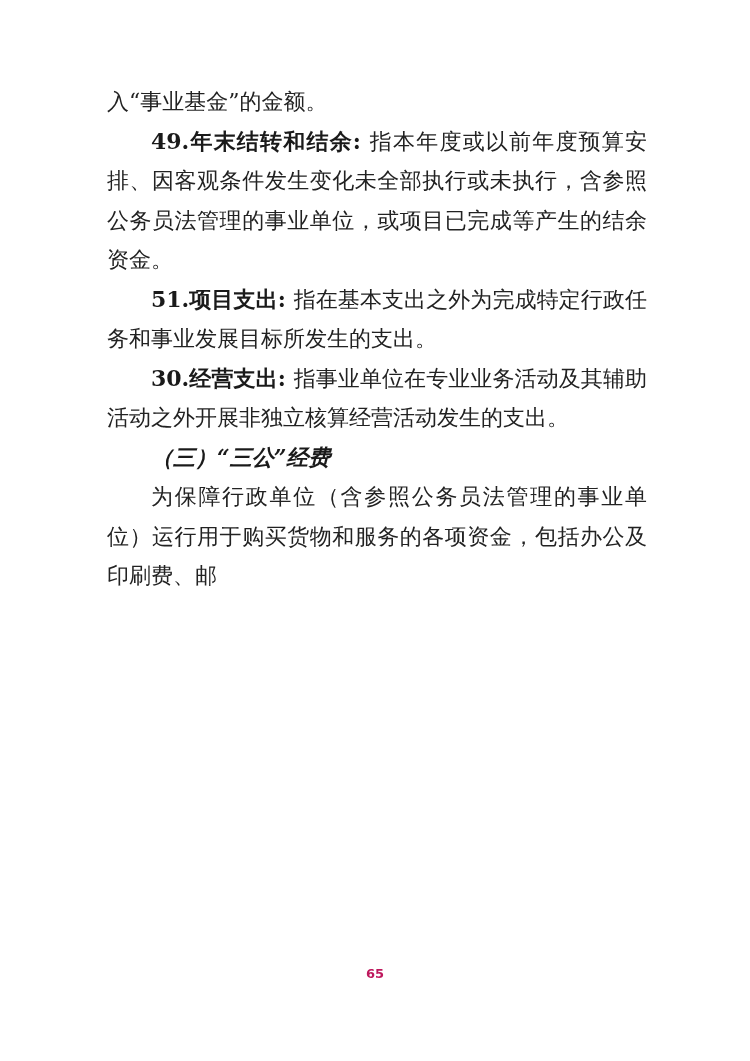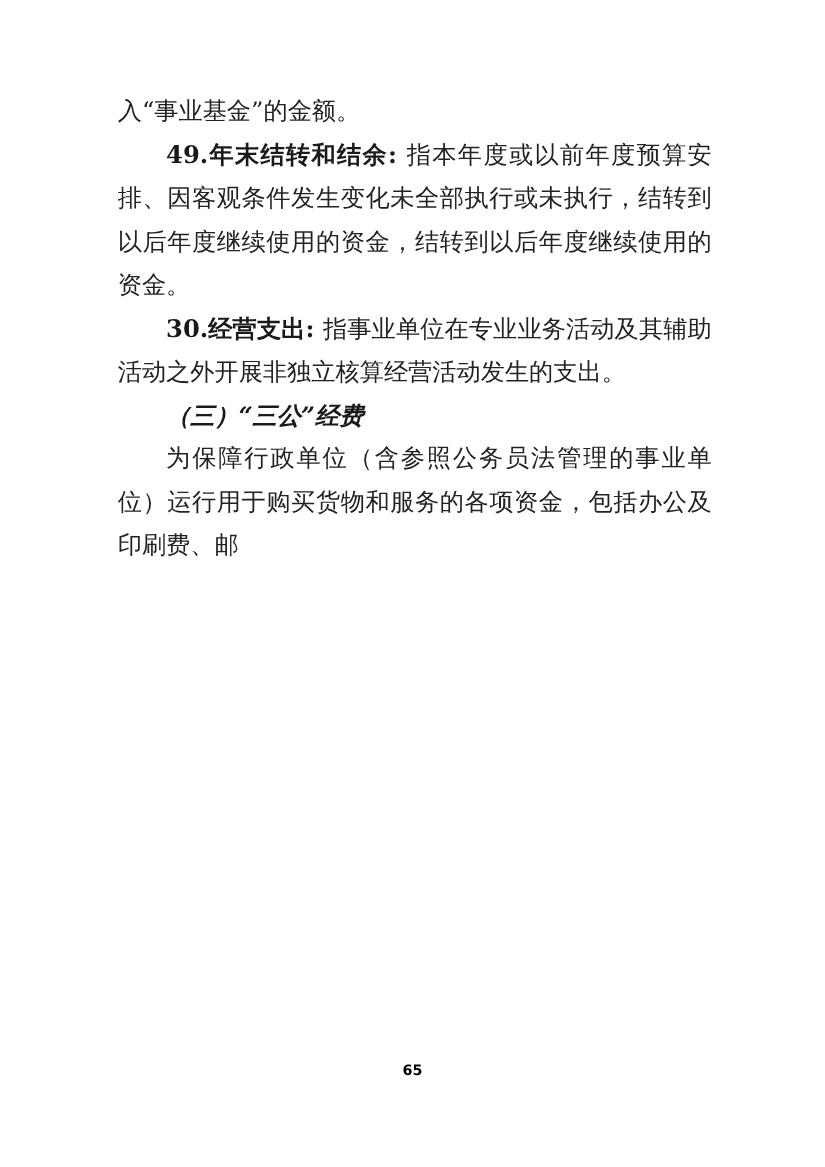--- a/index.html
+++ b/index.html
@@ -47,35 +47,36 @@
     font-style: italic;
   }
   .footer {
     position: absolute;
     top: 966px;
     left: 0;
     width: 750px;
     text-align: center;
     font-size: 13px;
     font-weight: bold;
-    color: #000000;
+    color: #be185d;
     font-family: "DejaVu Sans", "Liberation Sans", sans-serif;
   }
 </style>
 </head>
 <body>
 
 <div class="page">
   <div class="content">
 
     <p class="continuation">入“事业基金”的金额。</p>
 
-    <p><span class="lead">49.年末结转和结余:</span><span>指本年度或以前年度预算安排、因客观条件发生变化未全部执行或未执行，结转到以后年度继续使用的资金，结转到以后年度继续使用的资金。</span></p>
+    <p><span class="lead">49.年末结转和结余:</span><span>指本年度或以前年度预算安排、因客观条件发生变化未全部执行或未执行，含参照公务员法管理的事业单位，或项目已完成等产生的结余资金。</span></p>
 
 
+    <p><span class="lead">51.项目支出:</span><span>指在基本支出之外为完成特定行政任务和事业发展目标所发生的支出。</span></p>
 
     <p><span class="lead">30.经营支出:</span><span>指事业单位在专业业务活动及其辅助活动之外开展非独立核算经营活动发生的支出。</span></p>
 
     <p class="heading">（三）“三公”经费</p>
 
 
 
     <p>为保障行政单位（含参照公务员法管理的事业单位）运行用于购买货物和服务的各项资金，包括办公及印刷费、邮</p>
 
   </div>

